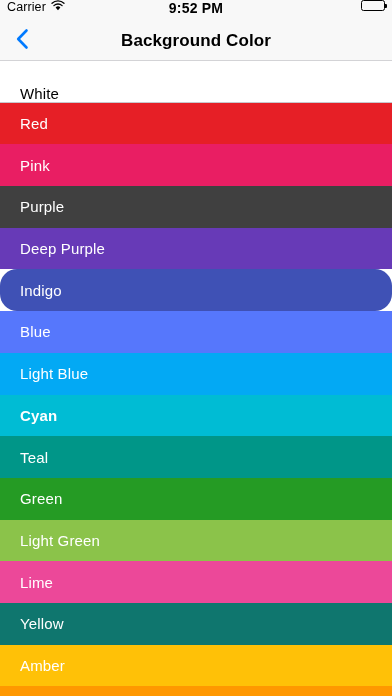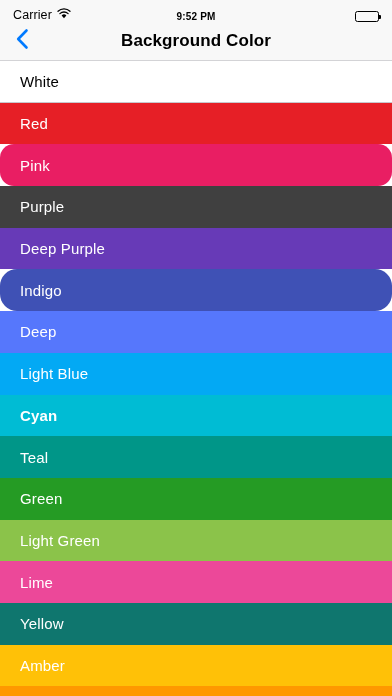--- a/index.html
+++ b/index.html
@@ -7,31 +7,31 @@
     width:392px; height:696px;
     font-family:"Liberation Sans", sans-serif;
     background:#ffffff;
     overflow:hidden;
   }
 
   
   .status-bar{
     height:22px; width:100%;
     background:#f8f8f8;
-    display:flex; align-items:flex-end;
+    display:flex; align-items:flex-start;
     position:relative;
-    padding:0 13px;
+    padding:0 7px;
     font-size:12.5px; color:#000;
   }
   .status-left{ display:flex; align-items:center; gap:5px; }
   .carrier-label{ font-size:12.5px; letter-spacing:.1px; }
   .wifi-icon{ display:block; }
   .status-time{
     position:absolute; left:0; right:0; margin:0 auto;
-    text-align:center; font-size:10px; font-weight:bold;
+    text-align:center; font-size:14px; font-weight:bold;
     letter-spacing:.2px; pointer-events:none;
   }
   .status-right{ margin-left:auto; display:flex; align-items:center; }
   .battery{
     width:24px; height:11px;
     border:1px solid #000; border-radius:2.5px;
     position:relative; padding:1px;
   }
   .battery::after{
     content:""; position:absolute; right:-3px; top:3.2px;
@@ -103,40 +103,40 @@
     <span>
       <svg width="14" height="22" viewBox="0 0 14 22">
         <path d="M11.5 2.5 L3.2 11 L11.5 19.5" stroke="#007aff" stroke-width="2.6" fill="none" stroke-linecap="round" stroke-linejoin="round"></path>
       </svg>
     </span>
   </div>
   <div class="nav-title">Background Color</div>
 </div>
 
 <div class="color-list">
-    <div class="color-row row-sep" style="background: rgb(255, 255, 255); color: rgb(0, 0, 0);">
+    <div class="color-row row-sep" style="background: rgb(255, 255, 255); color: rgb(0, 0, 0); align-items: flex-end;">
       <span>White</span>
     </div>
     <div class="color-row" style="background: rgb(230, 31, 38); color: rgb(255, 255, 255);">
       <span>Red</span>
     </div>
-    <div class="color-row" style="background: rgb(233, 30, 99); color: rgb(255, 255, 255); border-radius: 14px;">
+    <div class="color-row" style="background: rgb(233, 30, 99); color: rgb(255, 255, 255);">
       <span>Pink</span>
     </div>
     <div class="color-row" style="background: #404040; color: rgb(255, 255, 255);">
       <span>Purple</span>
     </div>
     <div class="color-row" style="background: rgb(103, 58, 183); color: rgb(255, 255, 255);">
       <span>Deep Purple</span>
     </div>
     <div class="color-row" style="background: rgb(63, 81, 181); color: rgb(255, 255, 255); border-radius: 17px;">
       <span>Indigo</span>
     </div>
     <div class="color-row" style="background: rgb(86, 119, 252); color: rgb(255, 255, 255);">
-      <span>Deep</span>
+      <span>Blue</span>
     </div>
     <div class="color-row" style="background: rgb(3, 169, 244); color: rgb(255, 255, 255);">
       <span>Light Blue</span>
     </div>
     <div class="color-row" style="background: rgb(0, 188, 212); color: rgb(255, 255, 255); font-weight: bold;">
       <span>Cyan</span>
     </div>
     <div class="color-row" style="background: rgb(0, 150, 136); color: rgb(255, 255, 255);">
       <span>Teal</span>
     </div>

